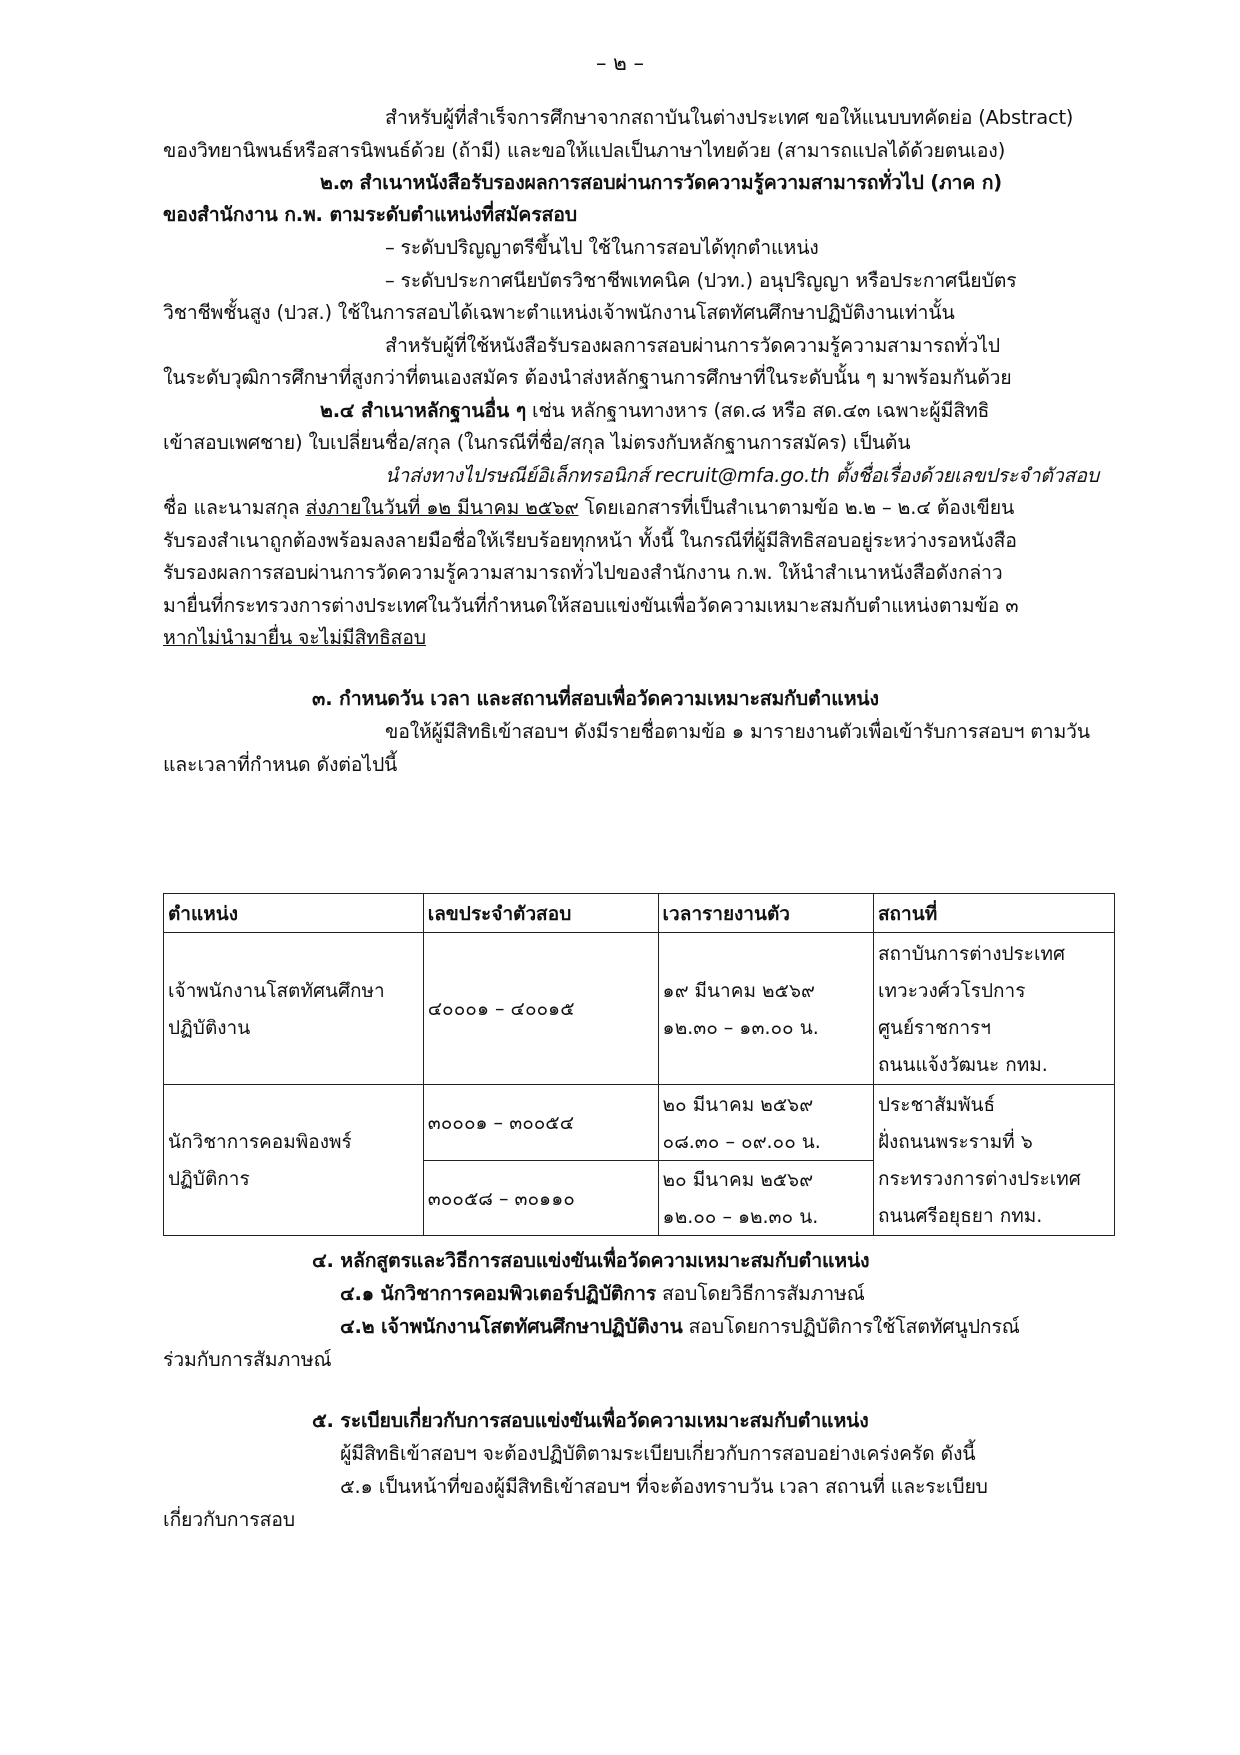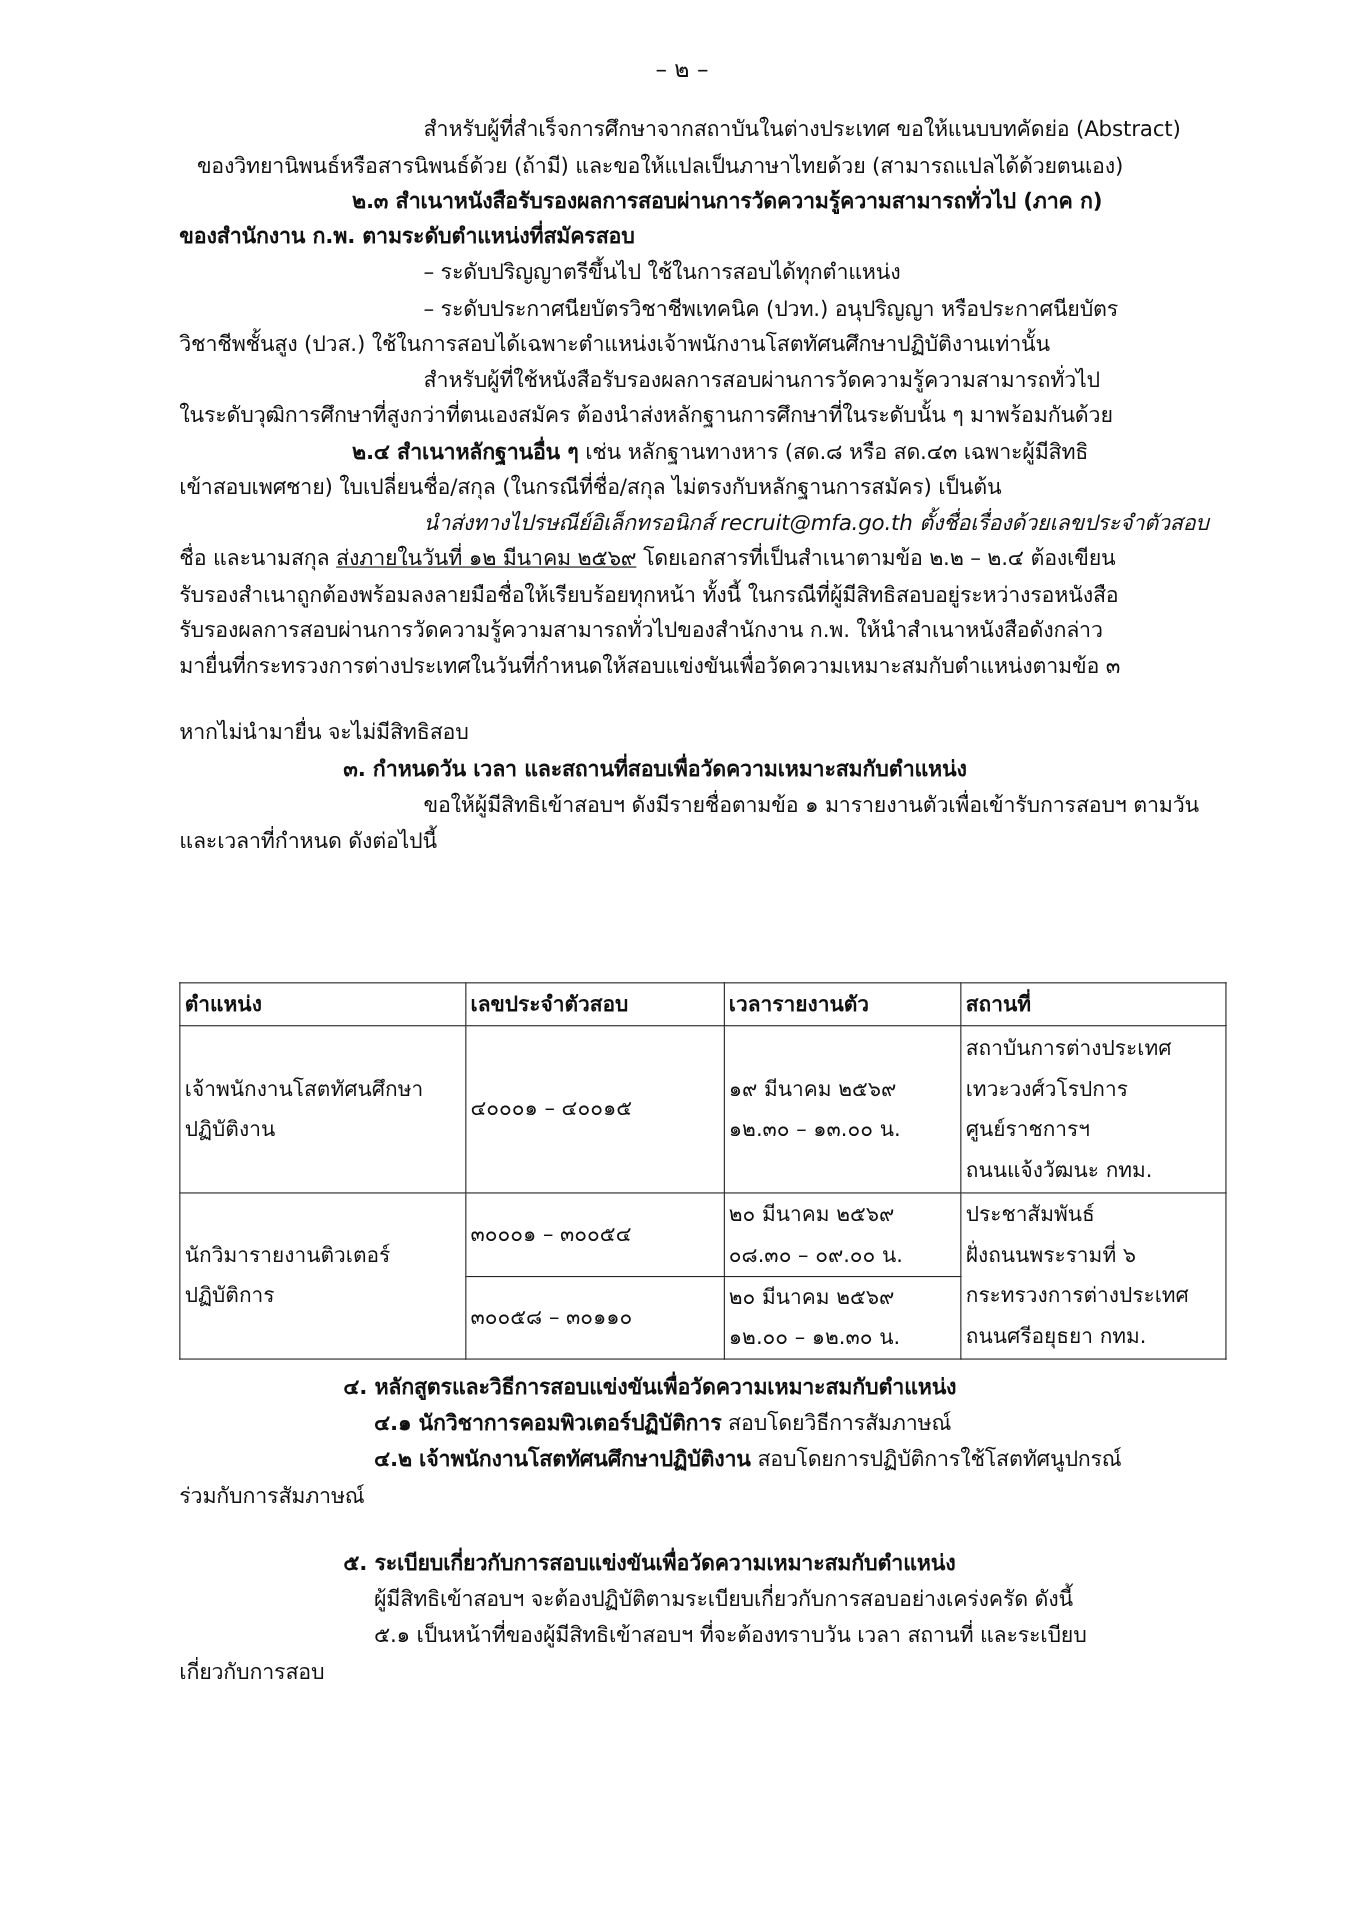--- a/index.html
+++ b/index.html
@@ -19,21 +19,21 @@
   .cell-line { display:block; }
 </style>
 </head>
 <body>
 
 <div class="page">
 
   <div class="pagenum">– ๒ –</div>
 
   <div class="line" style="left:385px; top:103px;">สำหรับผู้ที่สำเร็จการศึกษาจากสถาบันในต่างประเทศ ขอให้แนบบทคัดย่อ (Abstract)</div>
-  <div class="line" style="left:163px; top:136px;margin-left:16px;">ของวิทยานิพนธ์หรือสารนิพนธ์ด้วย (ถ้ามี) และขอให้แปลเป็นภาษาไทยด้วย (สามารถแปลได้ด้วยตนเอง)</div>
+  <div class="line" style="left:163px; top:136px;">ของวิทยานิพนธ์หรือสารนิพนธ์ด้วย (ถ้ามี) และขอให้แปลเป็นภาษาไทยด้วย (สามารถแปลได้ด้วยตนเอง)</div>
 
   <div class="line b" style="left:320px; top:168px;">๒.๓ สำเนาหนังสือรับรองผลการสอบผ่านการวัดความรู้ความสามารถทั่วไป (ภาค ก)</div>
   <div class="line b" style="left:163px; top:200px;">ของสำนักงาน ก.พ. ตามระดับตำแหน่งที่สมัครสอบ</div>
   <div class="line" style="left:385px; top:233px;">– ระดับปริญญาตรีขึ้นไป ใช้ในการสอบได้ทุกตำแหน่ง</div>
   <div class="line" style="left:385px; top:266px;">– ระดับประกาศนียบัตรวิชาชีพเทคนิค (ปวท.) อนุปริญญา หรือประกาศนียบัตร</div>
   <div class="line" style="left:163px; top:298px;">วิชาชีพชั้นสูง (ปวส.) ใช้ในการสอบได้เฉพาะตำแหน่งเจ้าพนักงานโสตทัศนศึกษาปฏิบัติงานเท่านั้น</div>
   <div class="line" style="left:385px; top:331px;">สำหรับผู้ที่ใช้หนังสือรับรองผลการสอบผ่านการวัดความรู้ความสามารถทั่วไป</div>
   <div class="line" style="left:163px; top:363px;">ในระดับวุฒิการศึกษาที่สูงกว่าที่ตนเองสมัคร ต้องนำส่งหลักฐานการศึกษาที่ในระดับนั้น ๆ มาพร้อมกันด้วย</div>
 
   <div class="line" style="left:320px; top:396px;">
@@ -41,21 +41,21 @@
   </div>
   <div class="line" style="left:163px; top:428px;">เข้าสอบเพศชาย) ใบเปลี่ยนชื่อ/สกุล (ในกรณีที่ชื่อ/สกุล ไม่ตรงกับหลักฐานการสมัคร) เป็นต้น</div>
 
   <div class="line" style="left:385px; top:461px;font-style:italic;">นำส่งทางไปรษณีย์อิเล็กทรอนิกส์ recruit@mfa.go.th ตั้งชื่อเรื่องด้วยเลขประจำตัวสอบ</div>
   <div class="line" style="left:163px; top:493px;">
     <span>ชื่อ และนามสกุล </span><span class="u">ส่งภายในวันที่ ๑๒ มีนาคม ๒๕๖๙</span><span> โดยเอกสารที่เป็นสำเนาตามข้อ ๒.๒ – ๒.๔ ต้องเขียน</span>
   </div>
   <div class="line" style="left:163px; top:526px;">รับรองสำเนาถูกต้องพร้อมลงลายมือชื่อให้เรียบร้อยทุกหน้า ทั้งนี้ ในกรณีที่ผู้มีสิทธิสอบอยู่ระหว่างรอหนังสือ</div>
   <div class="line" style="left:163px; top:558px;">รับรองผลการสอบผ่านการวัดความรู้ความสามารถทั่วไปของสำนักงาน ก.พ. ให้นำสำเนาหนังสือดังกล่าว</div>
   <div class="line" style="left:163px; top:591px;">มายื่นที่กระทรวงการต่างประเทศในวันที่กำหนดให้สอบแข่งขันเพื่อวัดความเหมาะสมกับตำแหน่งตามข้อ ๓</div>
-  <div class="line" style="left:163px; top:651px;">หากไม่นำมายื่น จะไม่มีสิทธิสอบ</div>
+  <div class="line" style="left:163px; top:623px;text-decoration:underline;">หากไม่นำมายื่น จะไม่มีสิทธิสอบ</div>
 
   <div class="line b" style="left:312px; top:684px;">๓. กำหนดวัน เวลา และสถานที่สอบเพื่อวัดความเหมาะสมกับตำแหน่ง</div>
   <div class="line" style="left:385px; top:717px;">ขอให้ผู้มีสิทธิเข้าสอบฯ ดังมีรายชื่อตามข้อ ๑ มารายงานตัวเพื่อเข้ารับการสอบฯ ตามวัน</div>
   <div class="line" style="left:163px; top:750px;">และเวลาที่กำหนด ดังต่อไปนี้</div>
 
   <table class="sched">
     <tbody>
         <tr>
       <th class="c1">ตำแหน่ง</th>
       <th class="c2">เลขประจำตัวสอบ</th>
@@ -74,21 +74,21 @@
       </td>
       <td>
         <span class="cell-line">สถาบันการต่างประเทศ</span>
         <span class="cell-line">เทวะวงศ์วโรปการ</span>
         <span class="cell-line">ศูนย์ราชการฯ</span>
         <span class="cell-line">ถนนแจ้งวัฒนะ กทม.</span>
       </td>
     </tr>
     <tr style="height:76px;">
       <td rowspan="2">
-        <span class="cell-line">นักวิมารายงานติวเตอร์</span>
+        <span class="cell-line">นักวิชาการคอมพิองพร์</span>
         <span class="cell-line">ปฏิบัติการ</span>
       </td>
       <td>๓๐๐๐๑ – ๓๐๐๕๔</td>
       <td>
         <span class="cell-line">๒๐ มีนาคม ๒๕๖๙</span>
         <span class="cell-line">๐๘.๓๐ – ๐๙.๐๐ น.</span>
       </td>
       <td rowspan="2">
         <span class="cell-line">ประชาสัมพันธ์</span>
         <span class="cell-line">ฝั่งถนนพระรามที่ ๖</span>

